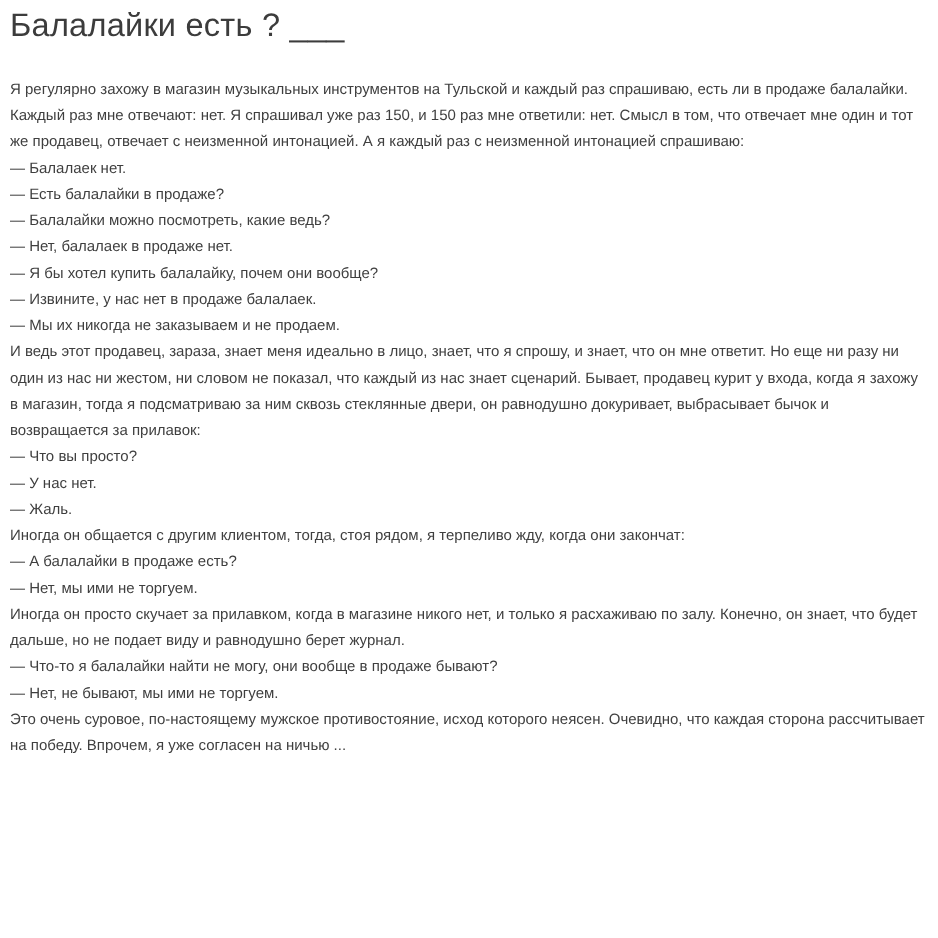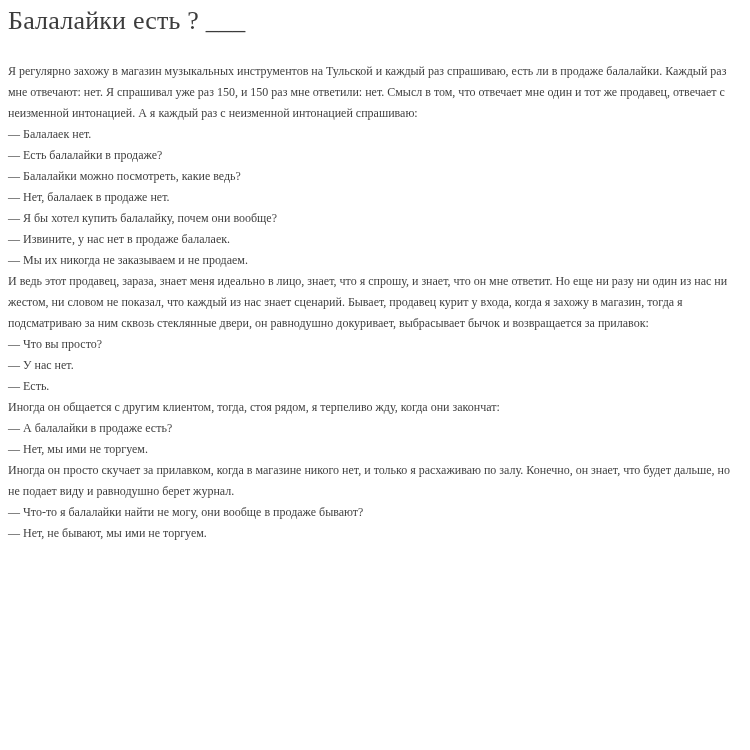--- a/index.html
+++ b/index.html
@@ -7,21 +7,21 @@
     margin: 0;
     padding: 0;
     background: #ffffff;
   }
   .page {
     width: 750px;
     height: 750px;
     background: #ffffff;
     padding: 5px 8px 0 8px;
     overflow: hidden;
-    font-family: Liberation Serif, serif;
+    font-family: Liberation Sans, sans-serif;
   }
   .article-title {
     margin: 0 0 25px 0;
     font-size: 26px;
     line-height: 31px;
     font-weight: 400;
     color: #3c3c3c;
     letter-spacing: 0.2px;
     white-space: pre;
   }
@@ -45,21 +45,22 @@
     <div class="text-block">— Балалаек нет.</div>
     <div class="text-block">— Есть балалайки в продаже?</div>
     <div class="text-block">— Балалайки можно посмотреть, какие ведь?</div>
     <div class="text-block">— Нет, балалаек в продаже нет.</div>
     <div class="text-block">— Я бы хотел купить балалайку, почем они вообще?</div>
     <div class="text-block">— Извините, у нас нет в продаже балалаек.</div>
     <div class="text-block">— Мы их никогда не заказываем и не продаем.</div>
     <div class="text-block">И ведь этот продавец, зараза, знает меня идеально в лицо, знает, что я спрошу, и знает, что он мне ответит. Но еще ни разу ни один из нас ни жестом, ни словом не показал, что каждый из нас знает сценарий. Бывает, продавец курит у входа, когда я захожу в магазин, тогда я подсматриваю за ним сквозь стеклянные двери, он равнодушно докуривает, выбрасывает бычок и возвращается за прилавок:</div>
     <div class="text-block">— Что вы просто?</div>
     <div class="text-block">— У нас нет.</div>
-    <div class="text-block">— Есть.</div>
+    <div class="text-block">— Жаль.</div>
     <div class="text-block">Иногда он общается с другим клиентом, тогда, стоя рядом, я терпеливо жду, когда они закончат:</div>
     <div class="text-block">— А балалайки в продаже есть?</div>
     <div class="text-block">— Нет, мы ими не торгуем.</div>
     <div class="text-block">Иногда он просто скучает за прилавком, когда в магазине никого нет, и только я расхаживаю по залу. Конечно, он знает, что будет дальше, но не подает виду и равнодушно берет журнал.</div>
     <div class="text-block">— Что-то я балалайки найти не могу, они вообще в продаже бывают?</div>
     <div class="text-block">— Нет, не бывают, мы ими не торгуем.</div>
+    <div class="text-block">Это очень суровое, по-настоящему мужское противостояние, исход которого неясен. Очевидно, что каждая сторона рассчитывает на победу. Впрочем, я уже согласен на ничью ...</div>
   </div>
 </div>
 
 </body></html>

